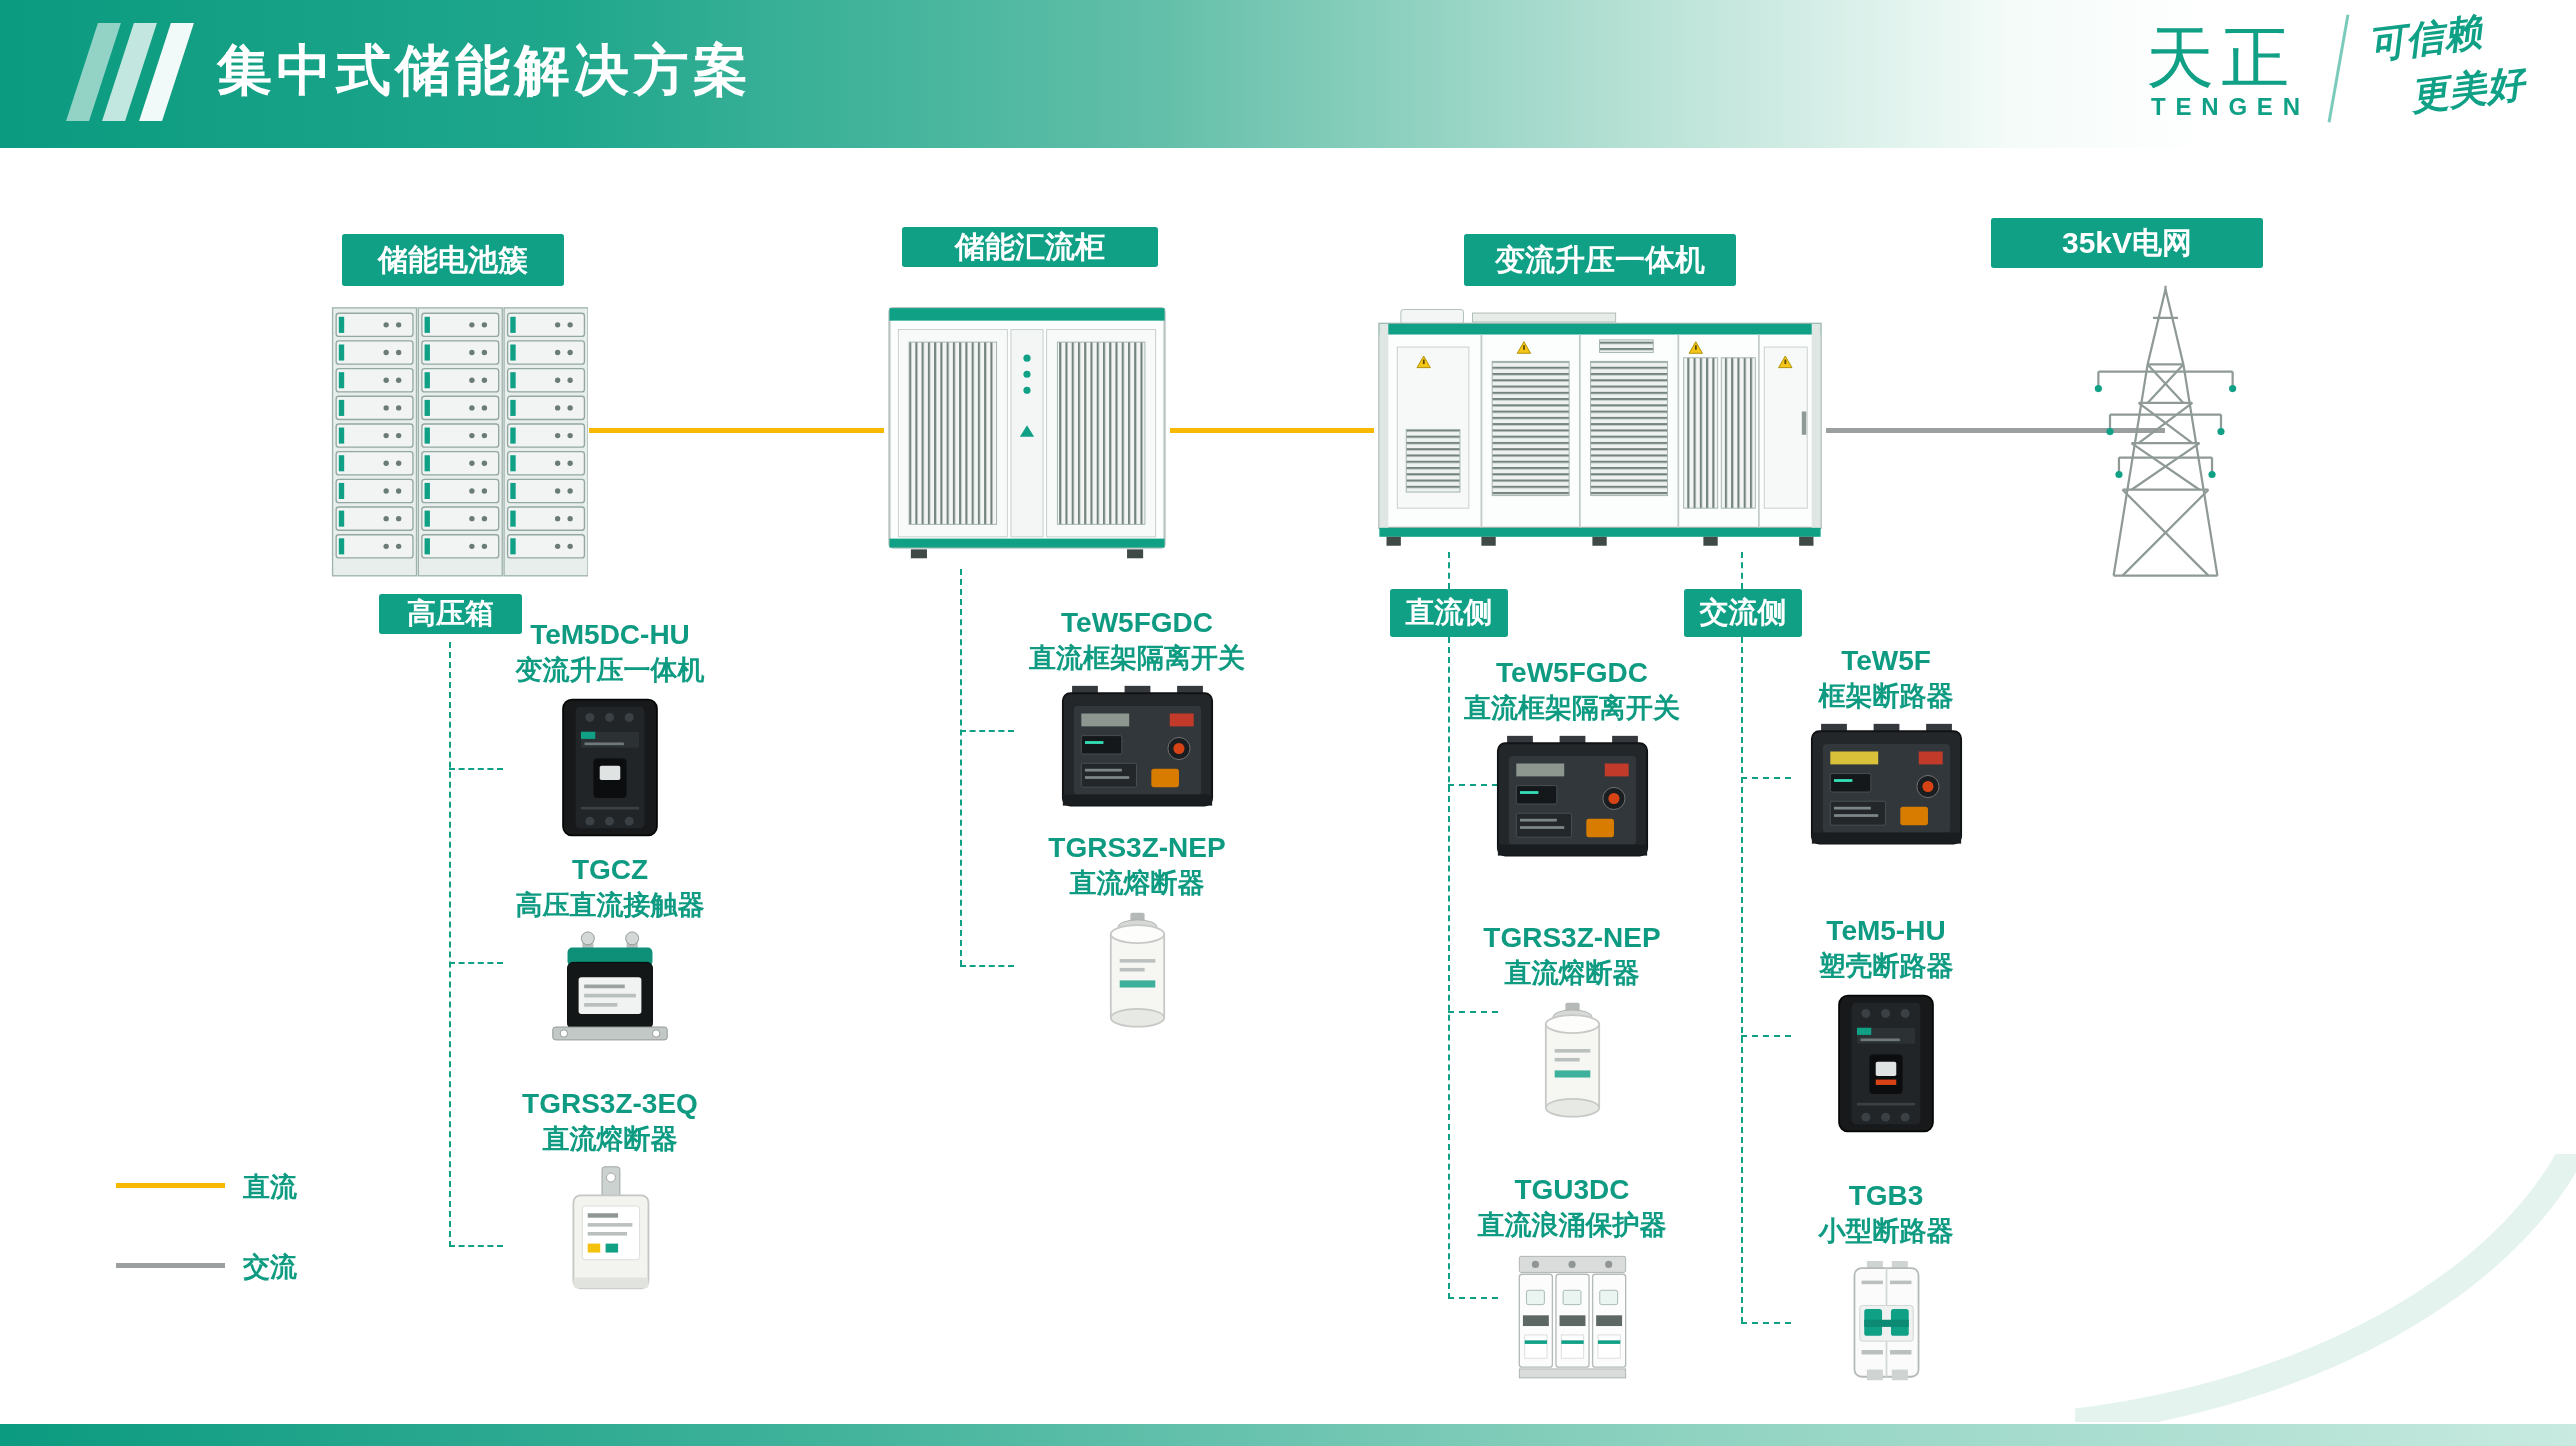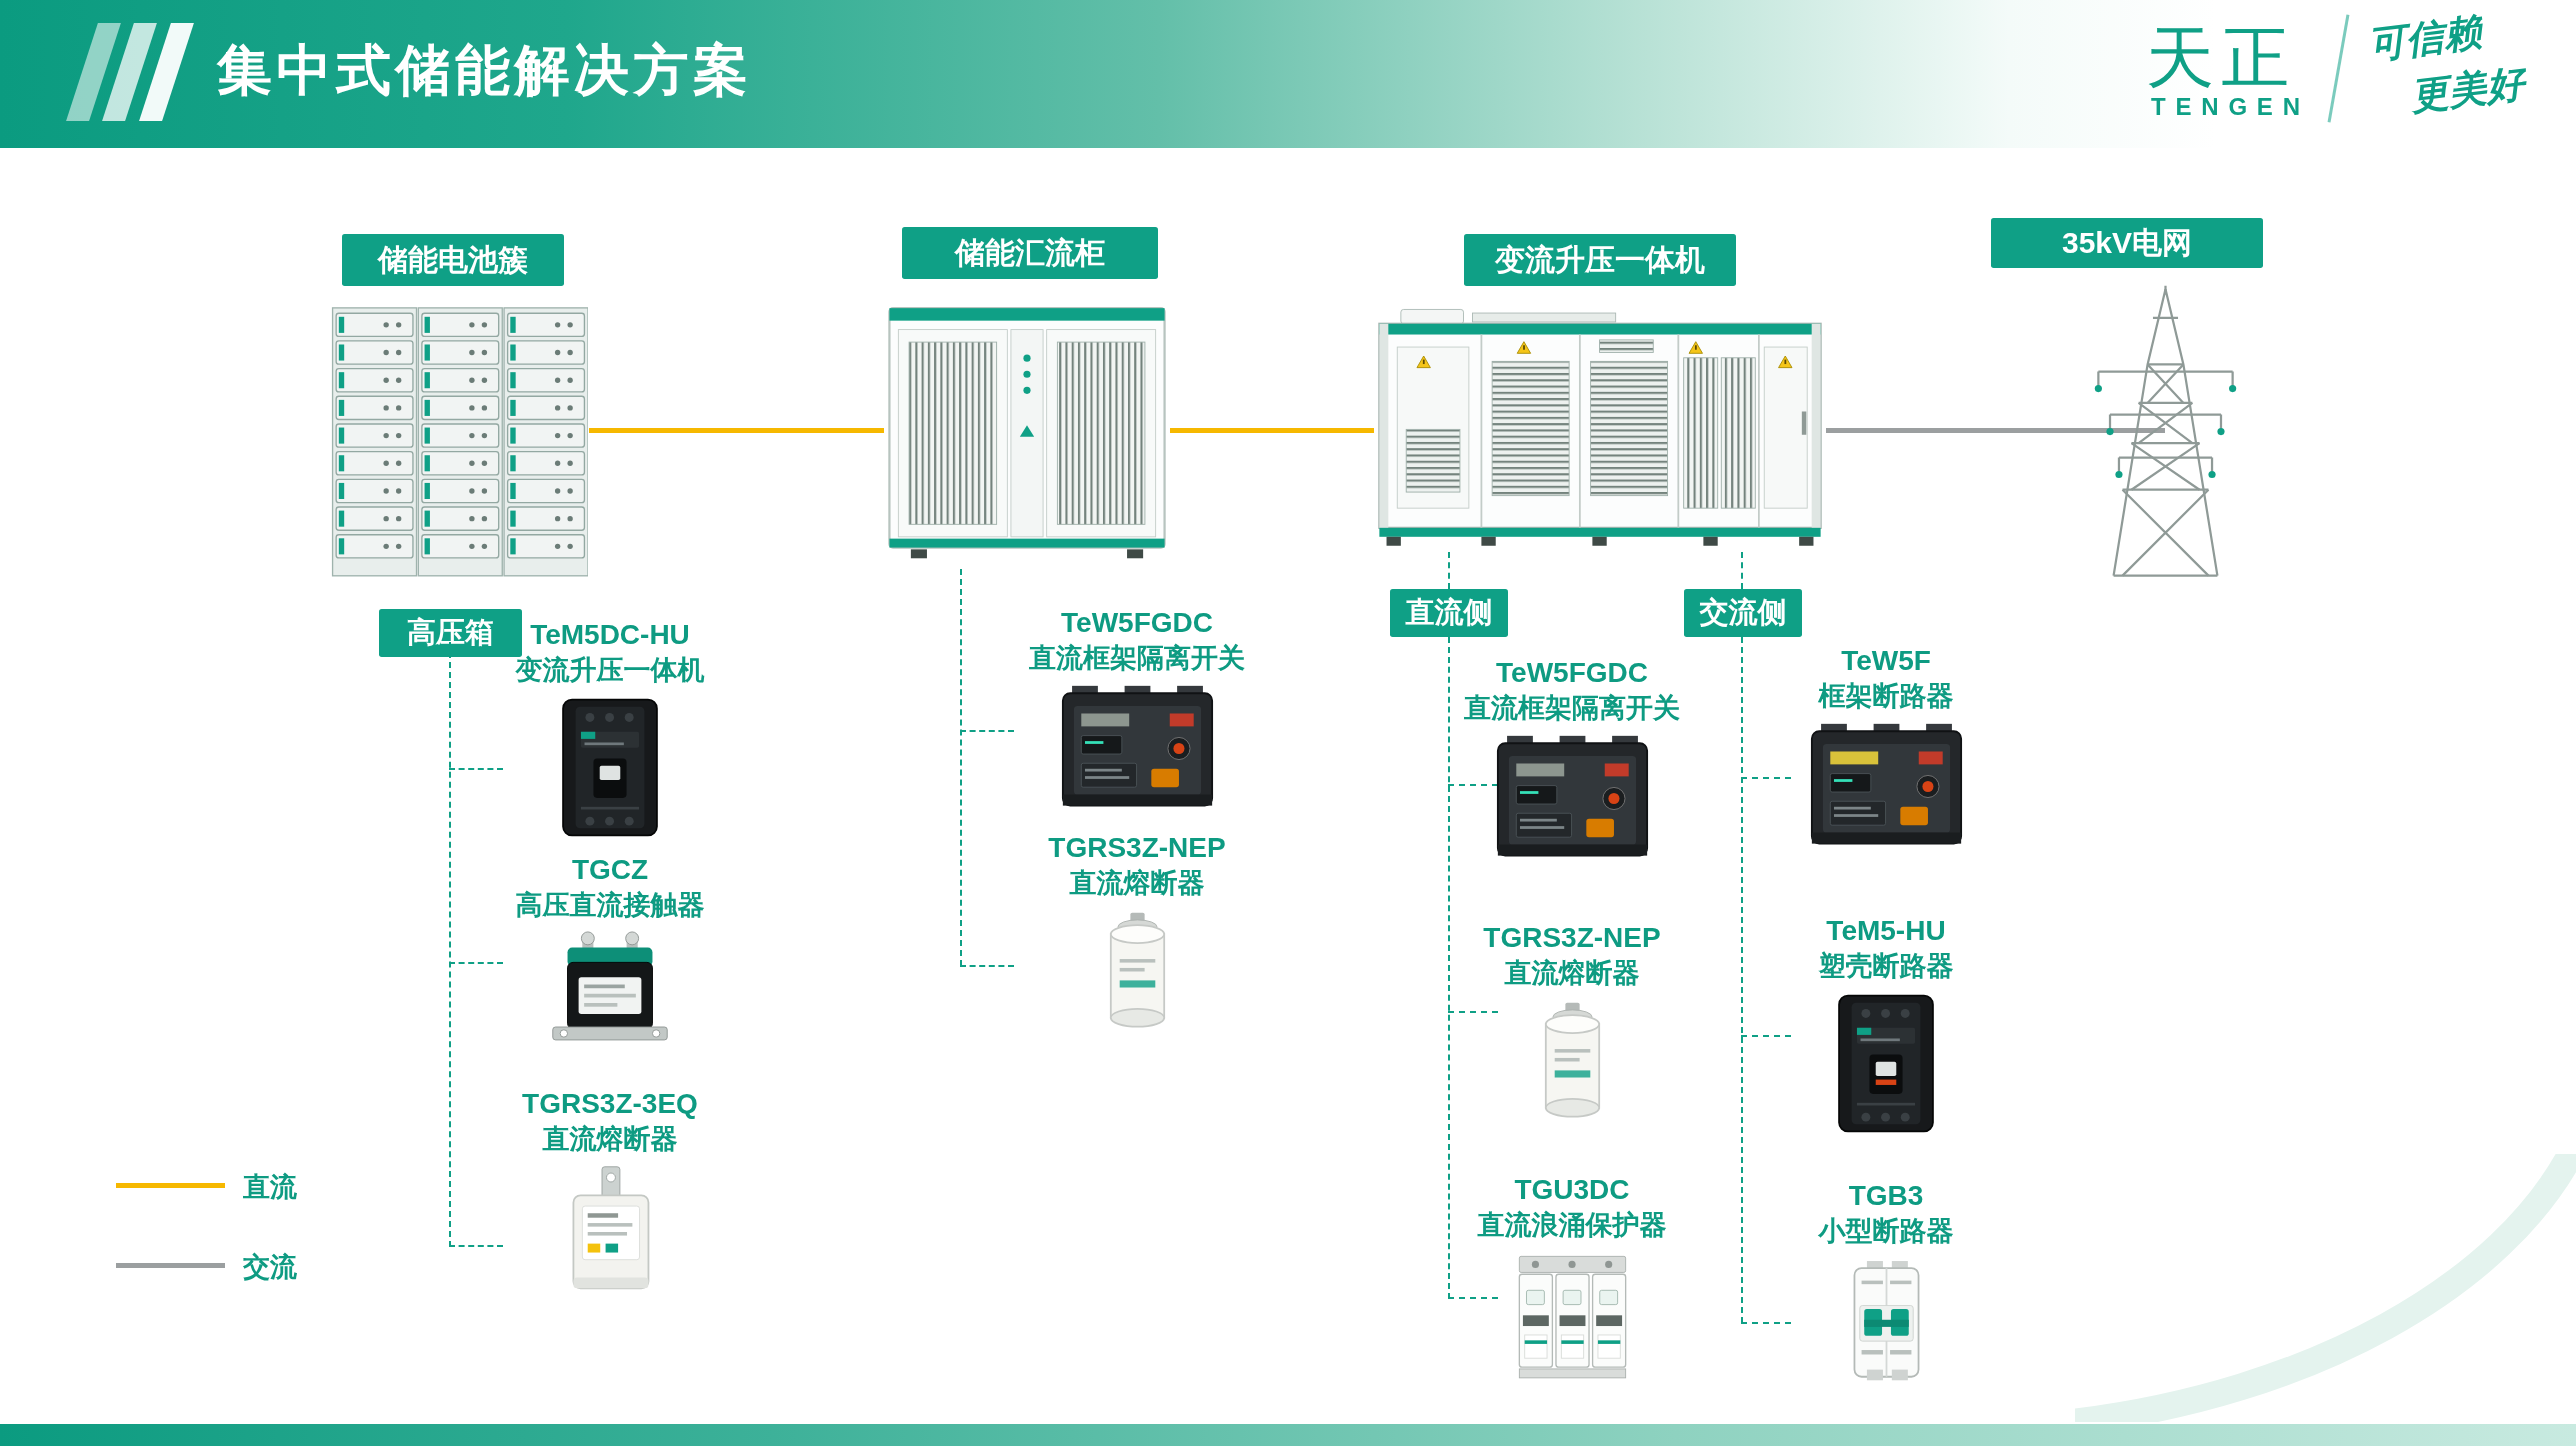--- a/index.html
+++ b/index.html
@@ -68,21 +68,21 @@
     <div class="brand-cn">天正</div>
     <div class="brand-en">TENGEN</div>
     <div class="brand-divider"></div>
     <div class="slogan">
       <div class="l1">可信赖</div>
       <div class="l2">更美好</div>
     </div>
   </div>
 
   <div class="slabel" style="left:342px;top:234px;width:222px;height:52px">储能电池簇</div>
-  <div class="slabel" style="left:902px;top:227px;width:256px;height:52px">储能汇流柜</div>
+  <div class="slabel" style="left:902px;top:227px;width:256px;height:40px">储能汇流柜</div>
   <div class="slabel" style="left:1464px;top:234px;width:272px;height:52px">变流升压一体机</div>
   <div class="slabel" style="left:1991px;top:218px;width:272px;height:50px">35kV电网</div>
 
   <div class="flow dc" style="left:589px;width:295px"></div>
   <div class="flow dc" style="left:1170px;width:204px"></div>
   <div class="flow ac" style="left:1826px;width:339px"></div>
 
   <svg class="ill" style="left:329px;top:295px" width="259" height="291" viewBox="0 0 290 325">
     <defs>
       <g id="bm">
@@ -203,21 +203,21 @@
       <path d="M25 100 V116 M175 100 V116 M38 148 V164 M162 148 V164 M48 196 V212 M152 196 V212"></path>
     </g>
     <circle cx="25" cy="119" r="4" fill="#0FA086"></circle>
       <circle cx="175" cy="119" r="4" fill="#0FA086"></circle>
     <circle cx="38" cy="167" r="4" fill="#0FA086"></circle>
       <circle cx="162" cy="167" r="4" fill="#0FA086"></circle>
     <circle cx="48" cy="215" r="4" fill="#0FA086"></circle>
       <circle cx="152" cy="215" r="4" fill="#0FA086"></circle>
   </svg>
 
-  <div class="tag" style="left:379px;top:609px;width:143px;height:48px">高压箱</div>
+  <div class="tag" style="left:379px;top:594px;width:143px;height:40px">高压箱</div>
   <div class="tag" style="left:1390px;top:589px;width:118px;height:48px">直流侧</div>
   <div class="tag" style="left:1684px;top:589px;width:118px;height:48px">交流侧</div>
 
   <div class="dash-v" style="left:449px;top:642px;height:605px"></div>
   <div class="dash-h" style="left:449px;top:768px;width:54px"></div>
   <div class="dash-h" style="left:449px;top:962px;width:54px"></div>
   <div class="dash-h" style="left:449px;top:1245px;width:54px"></div>
 
   <div class="dash-v" style="left:960px;top:569px;height:397px"></div>
   <div class="dash-h" style="left:960px;top:730px;width:54px"></div>

